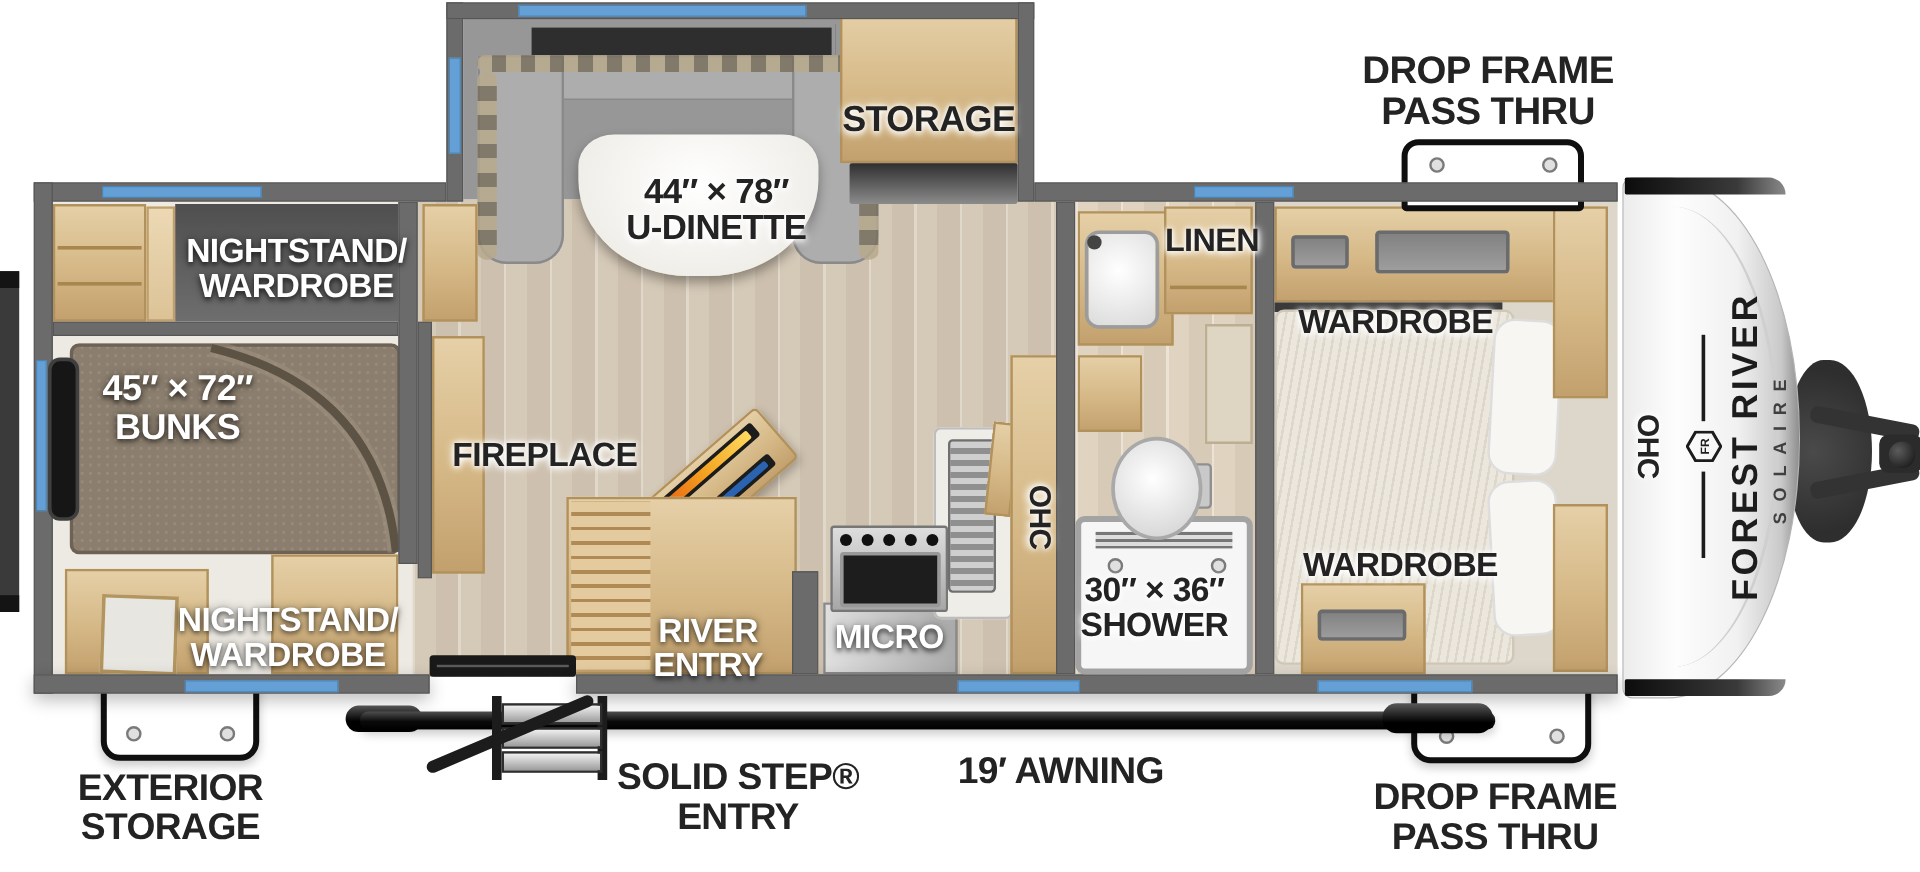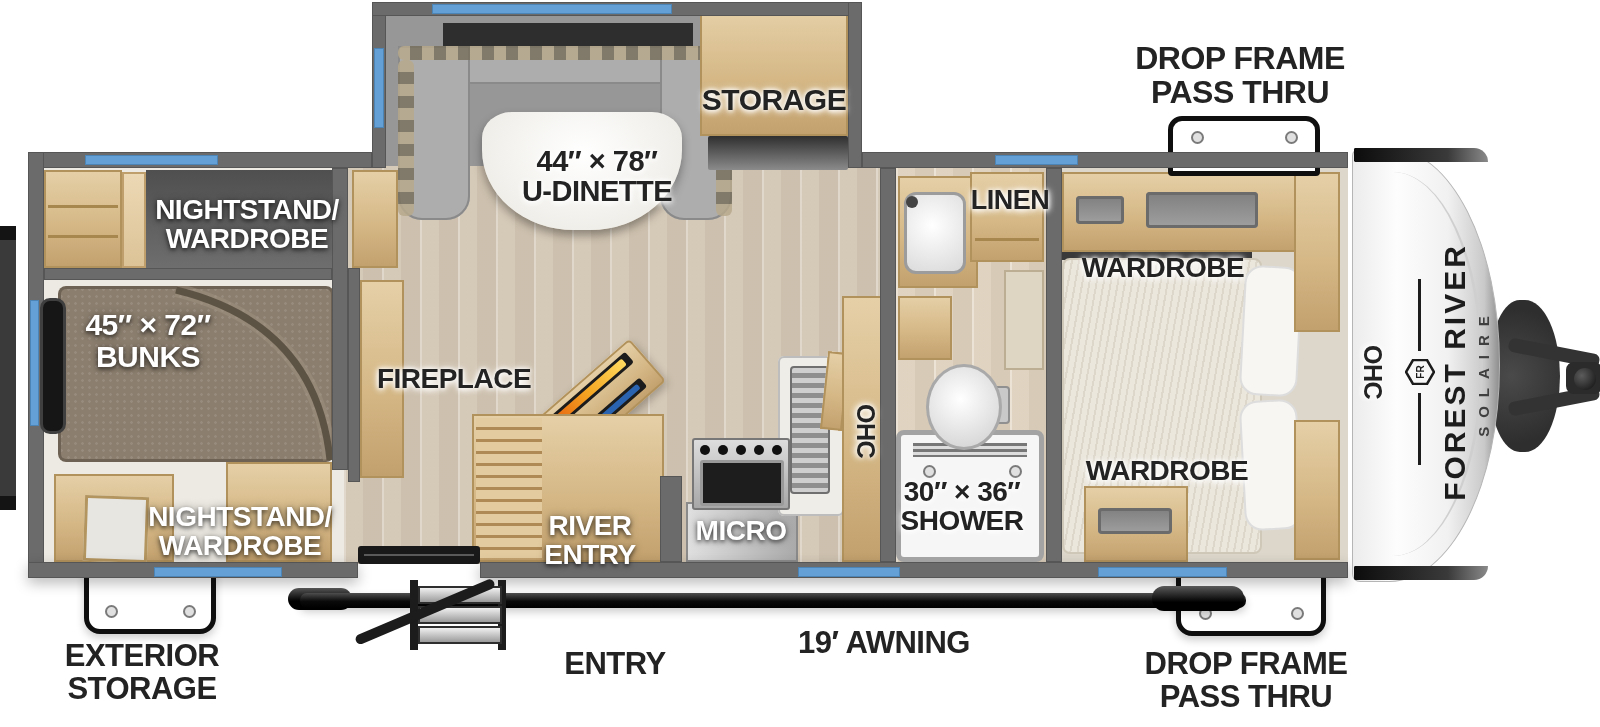--- a/index.html
+++ b/index.html
@@ -248,20 +248,21 @@
     <div>SHOWER</div>
   </div>
   <div class="lab d s28" style="left:1163px;top:268px;">WARDROBE</div>
   <div class="lab d s28" style="left:1167px;top:471px;">WARDROBE</div>
   <div class="lab d s25 rot90" style="left:1373px;top:372px;">OHC</div>
   <div class="lab d s31" style="left:142px;top:673px;">
     <div>EXTERIOR</div>
     <div>STORAGE</div>
   </div>
   <div class="lab d s31" style="left:615px;top:664px;">
+    <div>SOLID STEP®</div>
     <div>ENTRY</div>
   </div>
   <div class="lab d s31" style="left:884px;top:643px;">19′ AWNING</div>
   <div class="lab d s31" style="left:1246px;top:681px;">
     <div>DROP FRAME</div>
     <div>PASS THRU</div>
   </div>
 
 </div>
 

